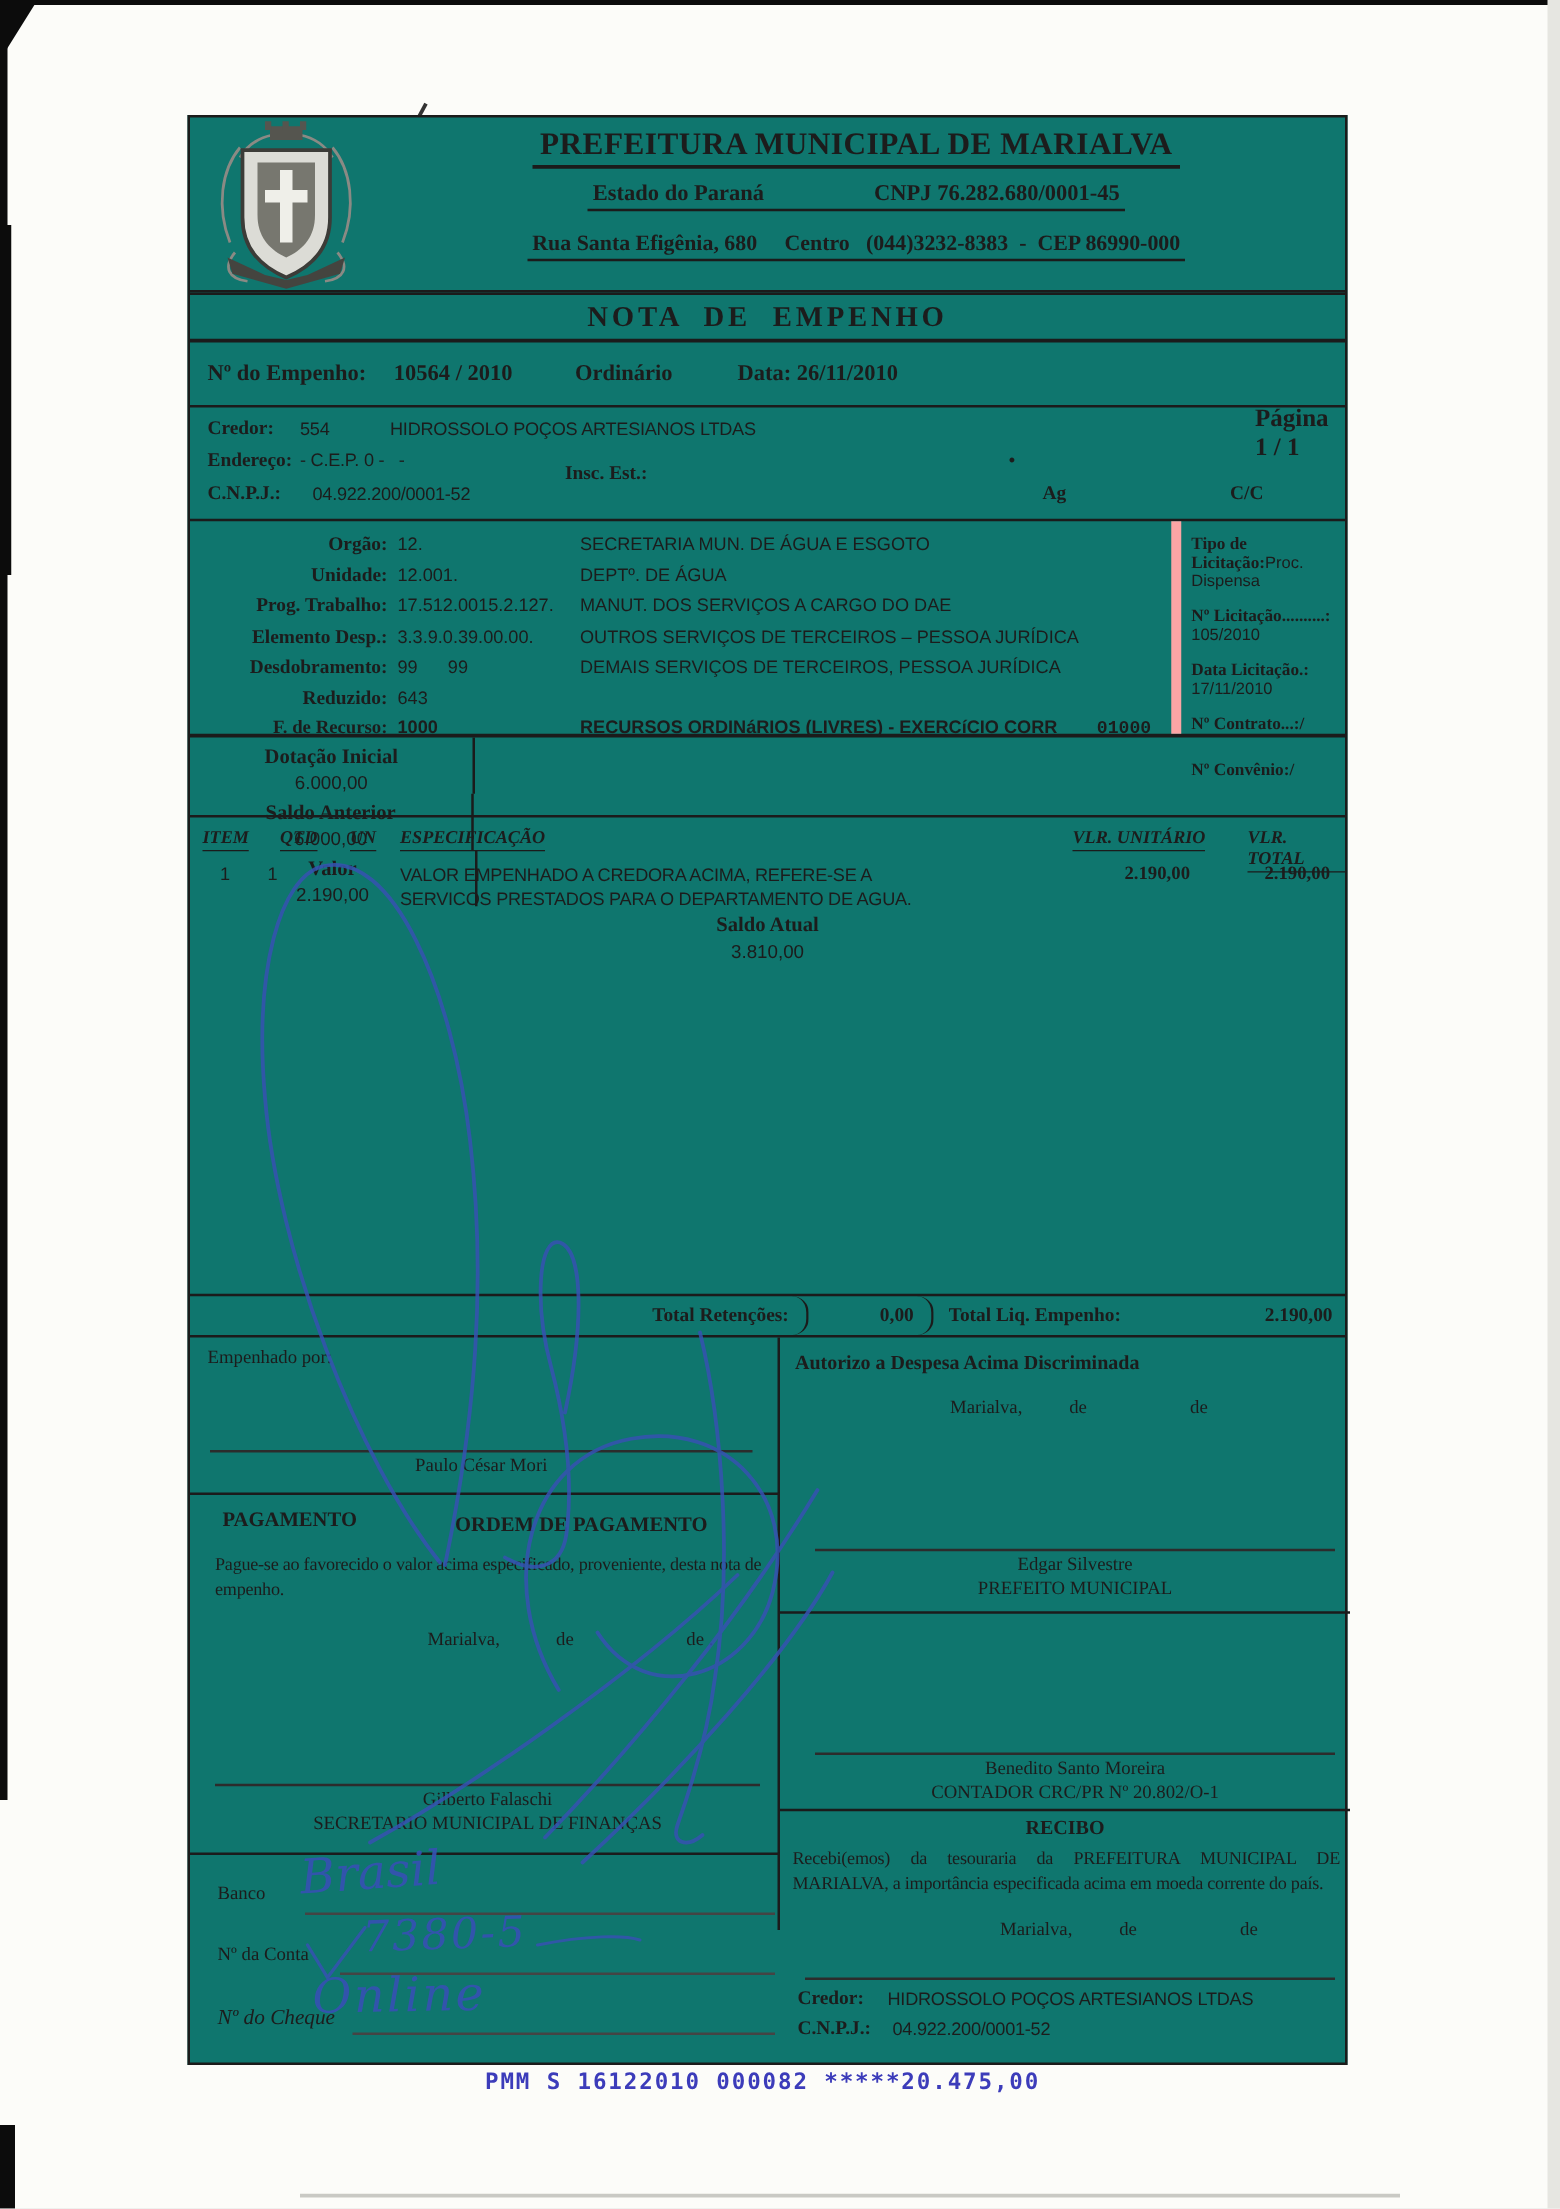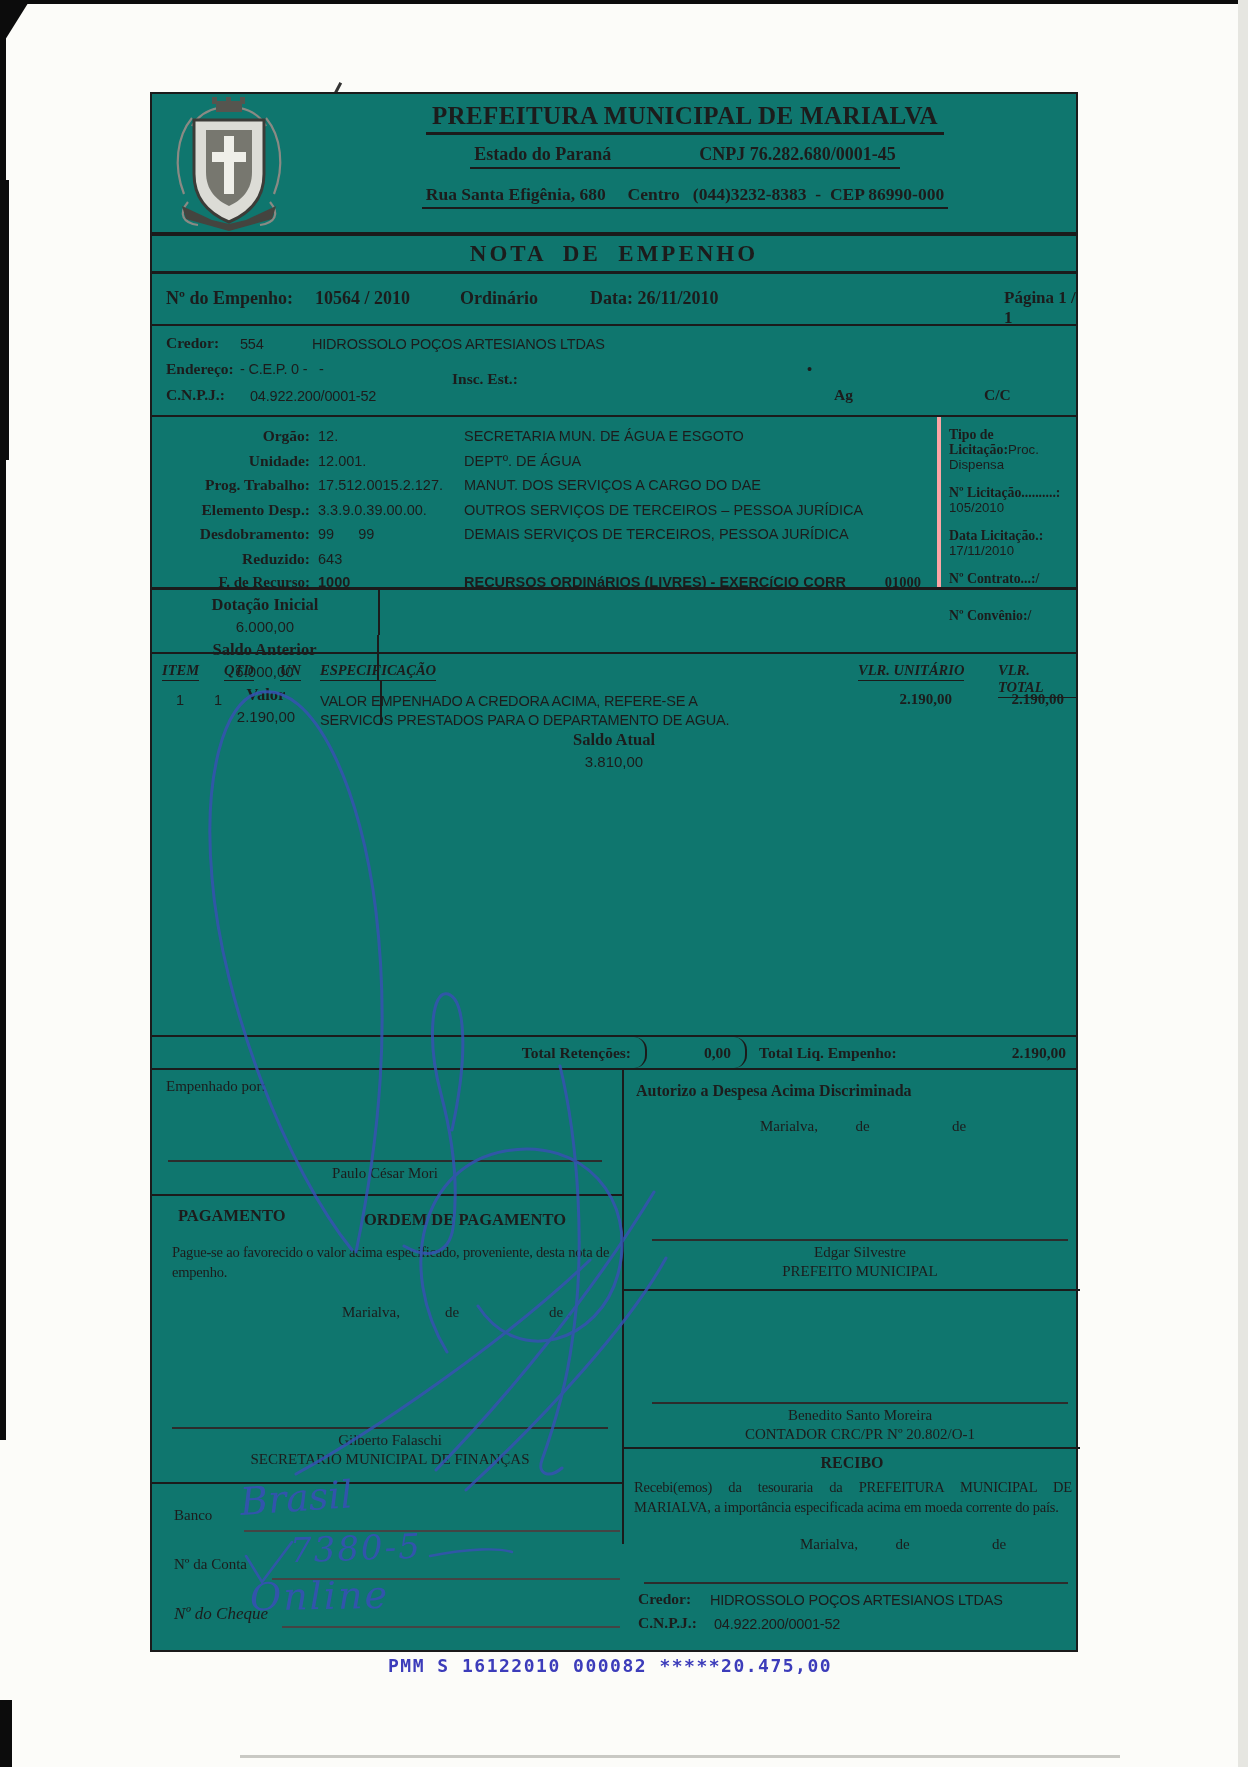--- a/index.html
+++ b/index.html
@@ -30,22 +30,22 @@
   .sec-credor{top:232px;height:91px;border-bottom:2px solid #1b1b1b;}
   .lbl{font-size:15.5px;font-weight:bold;}
   .val{font-size:14.5px;font-family:"Liberation Sans",sans-serif;letter-spacing:-0.2px;}
   
   .sec-orgao{top:323px;height:173px;border-bottom:3px solid #1b1b1b;}
   .orgao-left{position:absolute;left:0;top:0;width:785px;height:100%;padding-top:7px;box-sizing:border-box;}
   .orow{display:flex;align-items:baseline;line-height:23.5px;}
   .orow .ol{width:158px;text-align:right;font-size:15.5px;font-weight:bold;flex:none;}
   .orow .oc{margin-left:8px;min-width:140px;font-size:14.5px;font-family:"Liberation Sans",sans-serif;white-space:pre;flex:none;}
   .orow .od{margin-left:6px;font-size:14.5px;font-family:"Liberation Sans",sans-serif;}
-  .orow .ox{margin-left:auto;margin-right:16px;font-size:14.5px;font-weight:bold;font-family:Liberation Serif, serif;}
-  .lic-box{position:absolute;left:785px;top:0;width:143px;height:100%;border-left:4px solid #fca5a5;box-sizing:border-box;padding:10px 6px 0 8px;}
+  .orow .ox{margin-left:auto;margin-right:16px;font-size:14.5px;font-weight:bold;font-family:Liberation Mono, monospace;}
+  .lic-box{position:absolute;left:785px;top:0;width:143px;height:100%;border-left:8px solid #fca5a5;box-sizing:border-box;padding:10px 6px 0 8px;}
   .lic-row{font-size:13.8px;font-weight:bold;margin-bottom:13px;line-height:15px;}
   .lic-row .lv{font-weight:normal;font-family:"Liberation Sans",sans-serif;font-size:13.2px;}
   
   .sec-saldos{top:496px;height:64px;border-bottom:2px solid #1b1b1b;display:flex;flex-direction:column;}
   .scol{box-sizing:border-box;border-right:2px solid #1b1b1b;text-align:center;padding-top:5px;}
   .scol:last-child{border-right:none;}
   .sh{font-size:16.5px;font-weight:bold;}
   .sv{font-size:15px;font-family:"Liberation Sans",sans-serif;margin-top:3px;}
   
   .sec-items{top:560px;height:381px;}
@@ -126,21 +126,21 @@
 
     <div class="sec sec-band">
       <div class="band-title">NOTA  DE  EMPENHO</div>
     </div>
 
     <div class="sec sec-emp">
       <span style="left:14px;">Nº do Empenho:</span>
       <span style="left:163px;">10564 / 2010</span>
       <span style="left:308px;">Ordinário</span>
       <span style="left:438px;">Data: 26/11/2010</span>
-      <span style="left:852px;font-size:17px;">Página  1 / 1</span>
+      <span style="left:852px;font-size:20px;margin-top:36px;">Página  1 / 1</span>
     </div>
 
     <div class="sec sec-credor">
       <span class="abs lbl" style="left:14px;top:8px;">Credor:</span>
       <span class="abs val" style="left:88px;top:10px;">554</span>
       <span class="abs val" style="left:160px;top:10px;">HIDROSSOLO POÇOS ARTESIANOS LTDAS</span>
       <span class="abs lbl" style="left:14px;top:34px;">Endereço:</span>
       <span class="abs val pre" style="left:88px;top:35px;">- C.E.P. 0 -   -</span>
       <span class="abs val" style="left:655px;top:35px;">•</span>
       <span class="abs lbl" style="left:14px;top:60px;">C.N.P.J.:</span>

